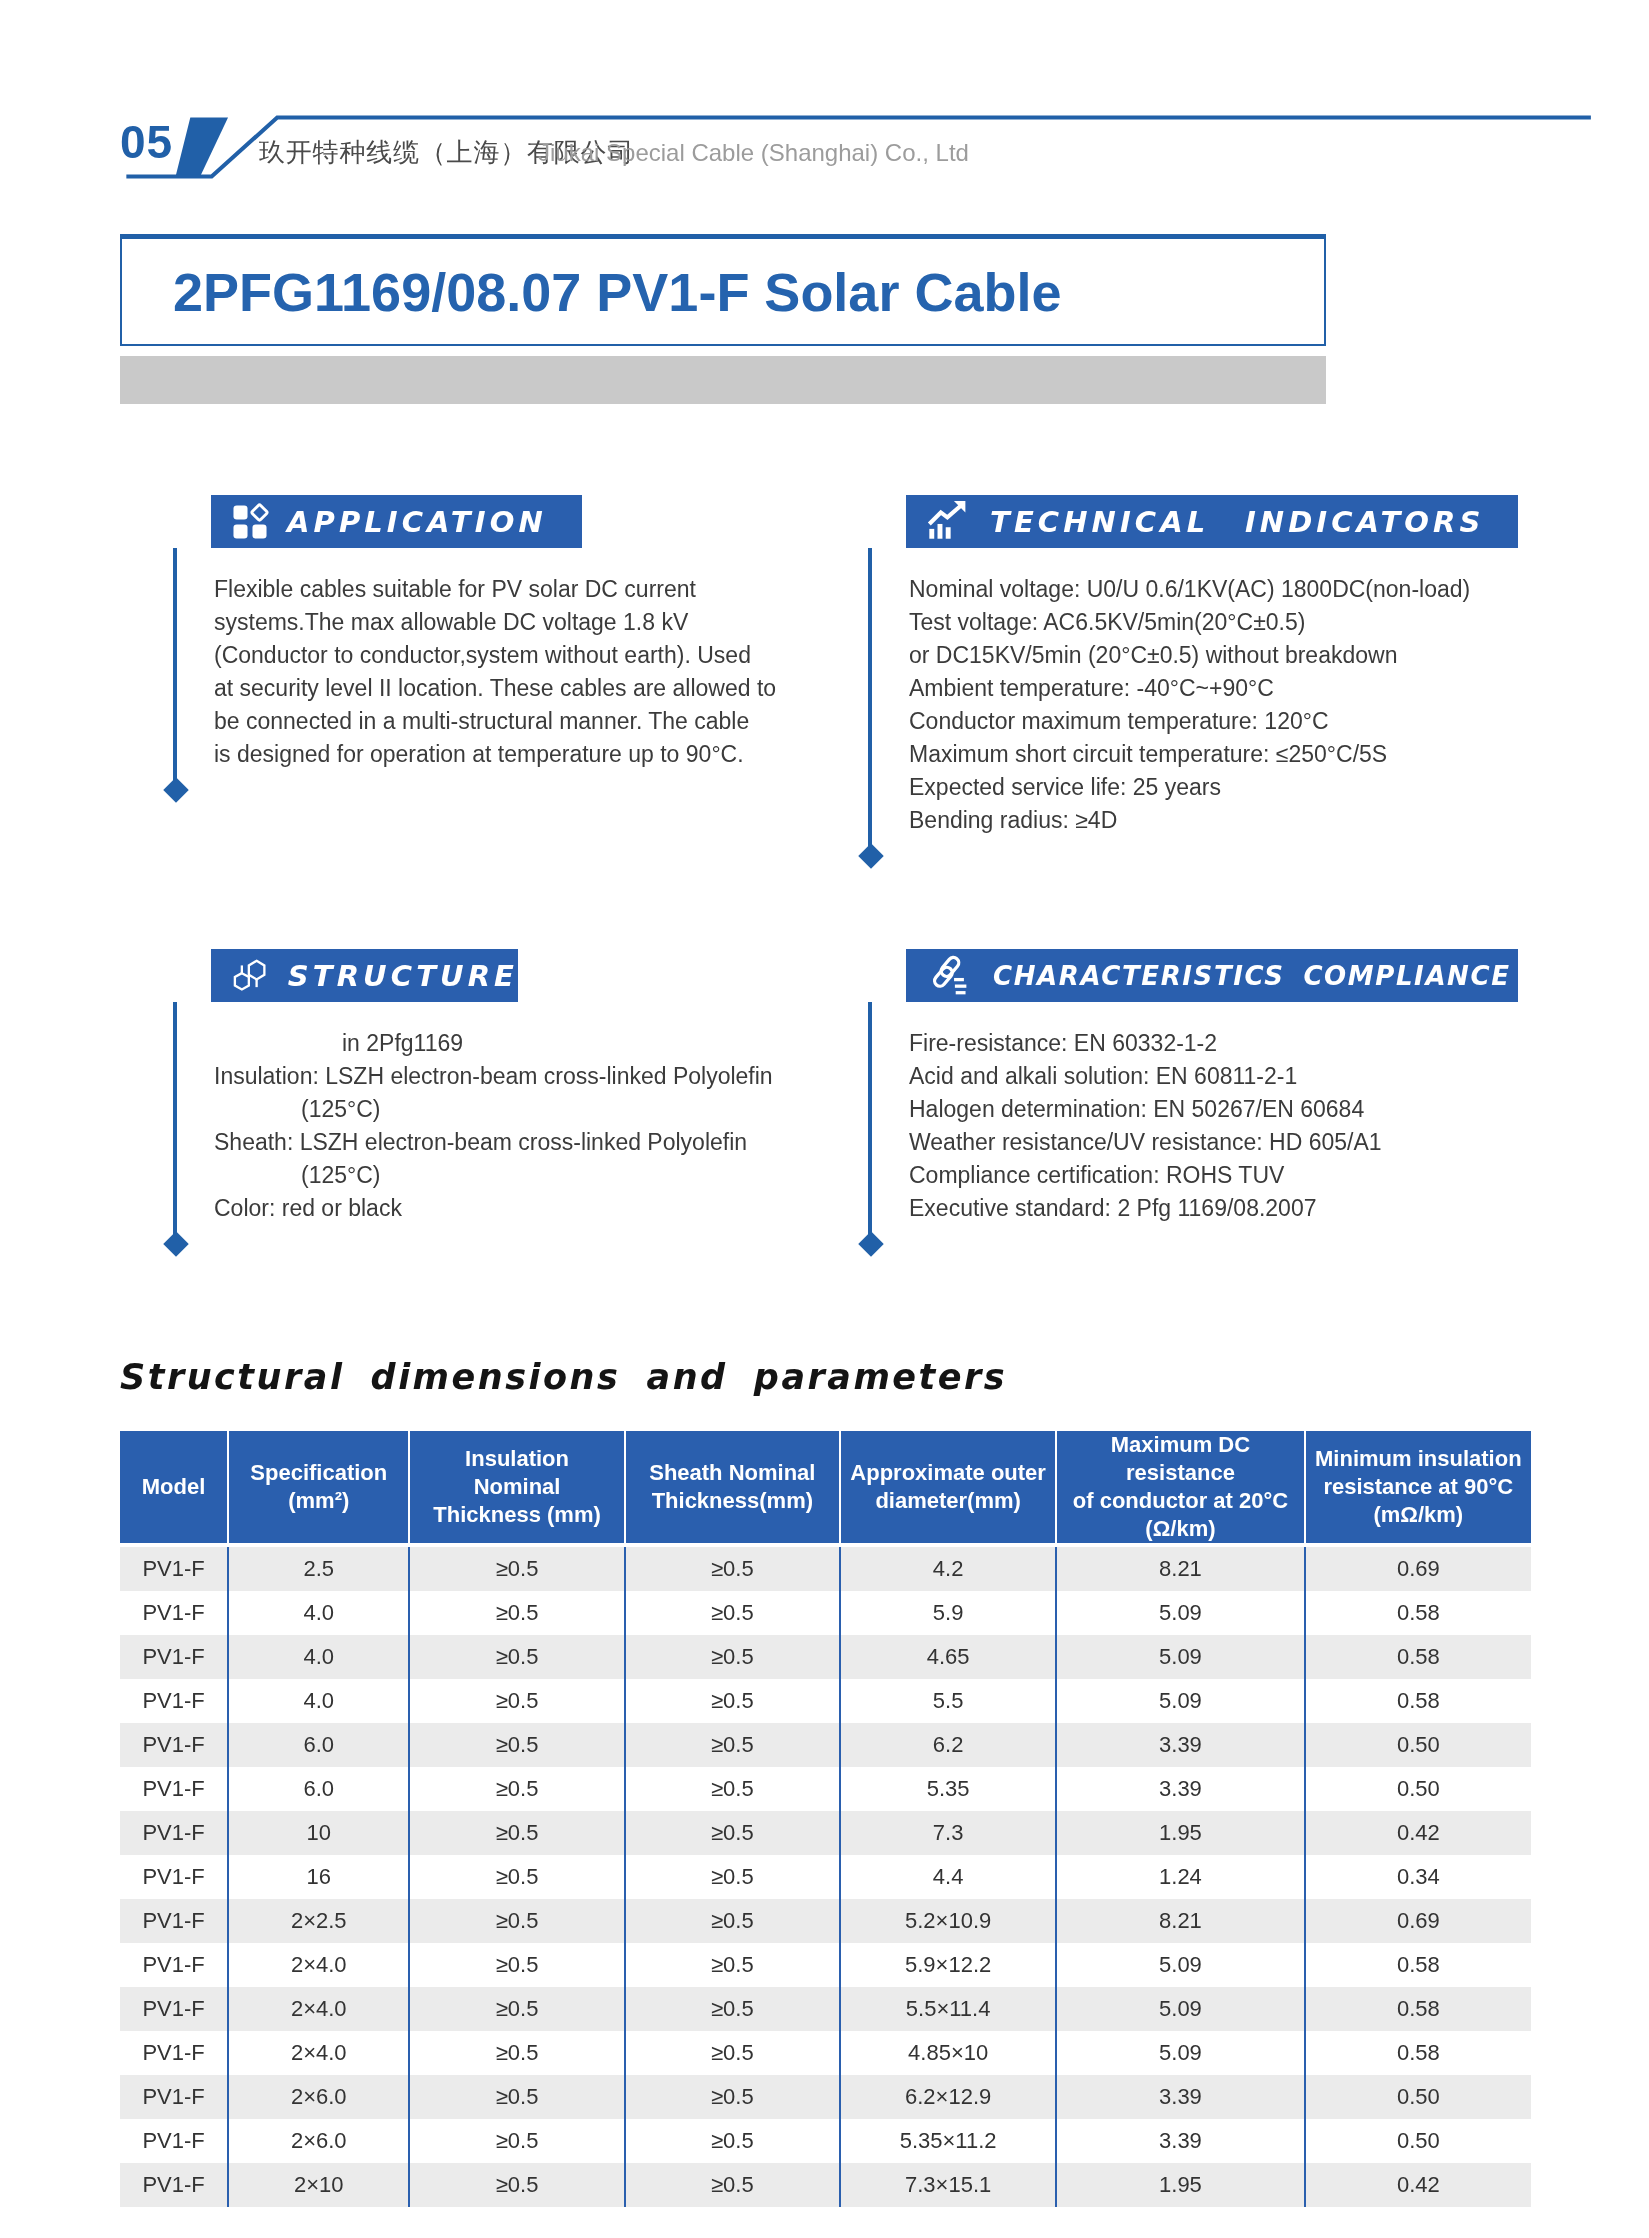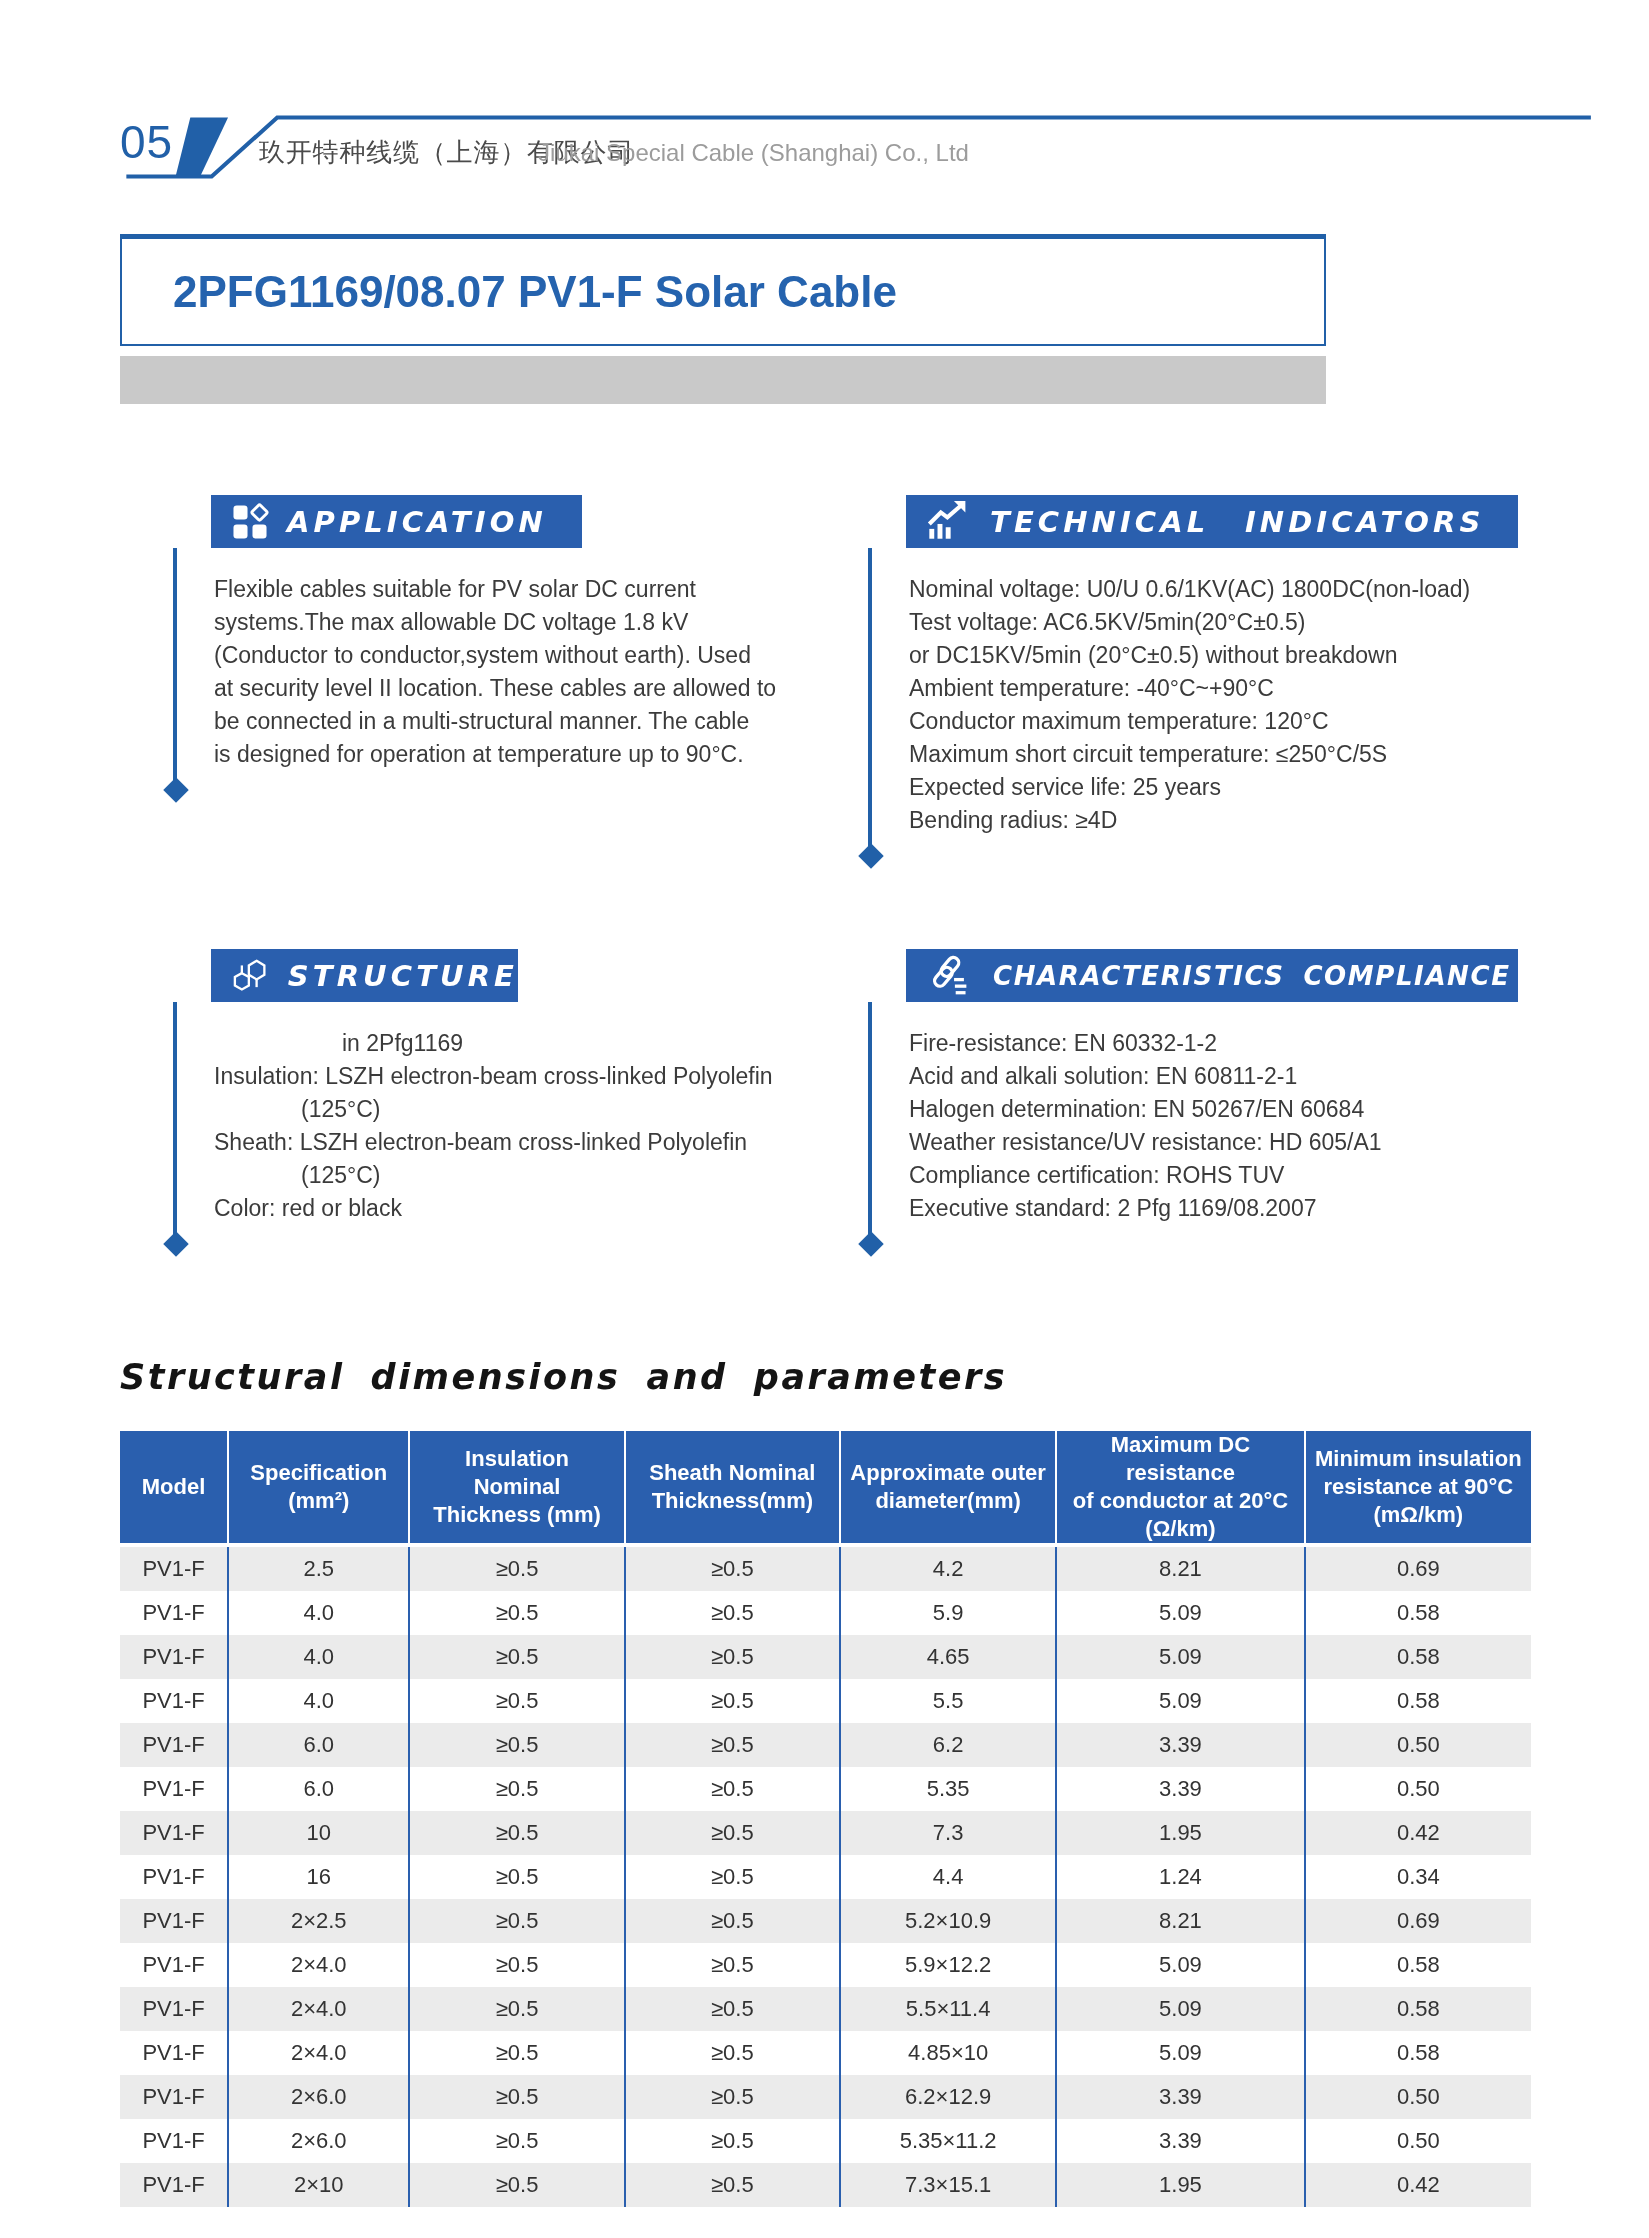--- a/index.html
+++ b/index.html
@@ -3,31 +3,31 @@
 <meta charset="utf-8">
 <style>
   html,body{margin:0;padding:0;}
   body{
     width:1650px;height:2239px;position:relative;background:#ffffff;
     font-family:"Liberation Sans","DejaVu Sans",sans-serif;color:#3b3b3b;
   }
   
   .hdr-svg{position:absolute;left:0;top:106px;}
   .page-num{
-    position:absolute;left:120px;top:115px;font-size:46px;font-weight:normal;
+    position:absolute;left:120px;top:115px;font-size:46px;font-weight:bold;
     color:#2160a8;letter-spacing:0.8px;
   }
   .company-cn{position:absolute;left:259px;top:135px;font-size:26px;color:#4a4a4a;letter-spacing:0.8px;}
   .company-en{position:absolute;left:538px;top:139px;font-size:24px;color:#9c9c9c;}
   
   .title-box{
     position:absolute;left:120px;top:234px;width:1206px;height:112px;box-sizing:border-box;
     border:2.5px solid #2160a8;border-top-width:5.8px;display:flex;align-items:center;background:#fff;
   }
-  .title-text{padding-left:51px;font-size:44px;font-weight:bold;color:#2563ae;}
+  .title-text{padding-left:51px;font-size:54px;font-weight:bold;color:#2563ae;}
   .gray-bar{position:absolute;left:120px;top:356px;width:1206px;height:48px;background:#c9c9c9;}
   
   .section{position:absolute;}
   .sec-header{
     height:53px;background:#2a5fae;display:flex;align-items:center;gap:18px;
     padding-left:20px;box-sizing:border-box;margin-left:42px;
   }
   .sec-label{
     font-family:"DejaVu Sans",sans-serif;font-style:italic;font-weight:bold;
     font-size:29px;color:#ffffff;letter-spacing:4.1px;white-space:nowrap;word-spacing:21.4px;

